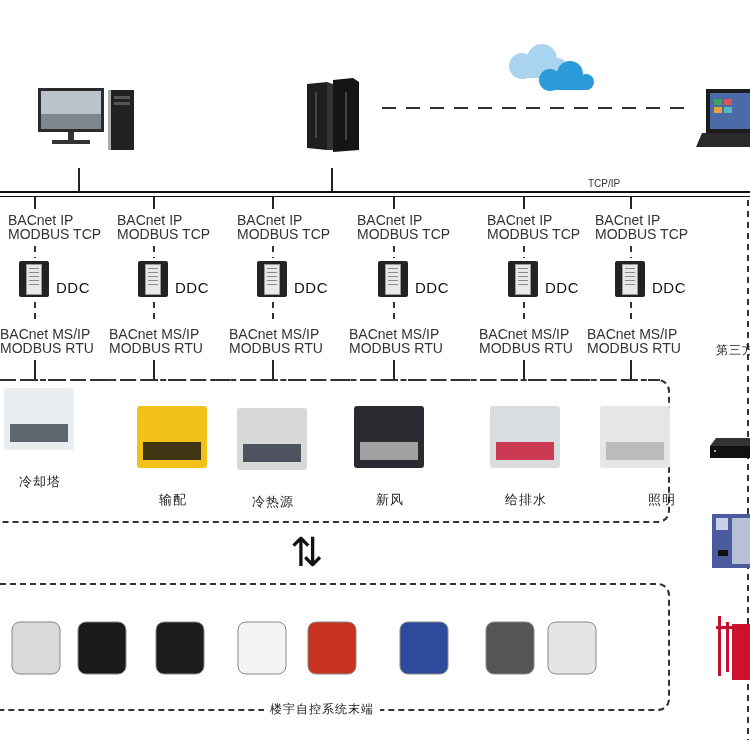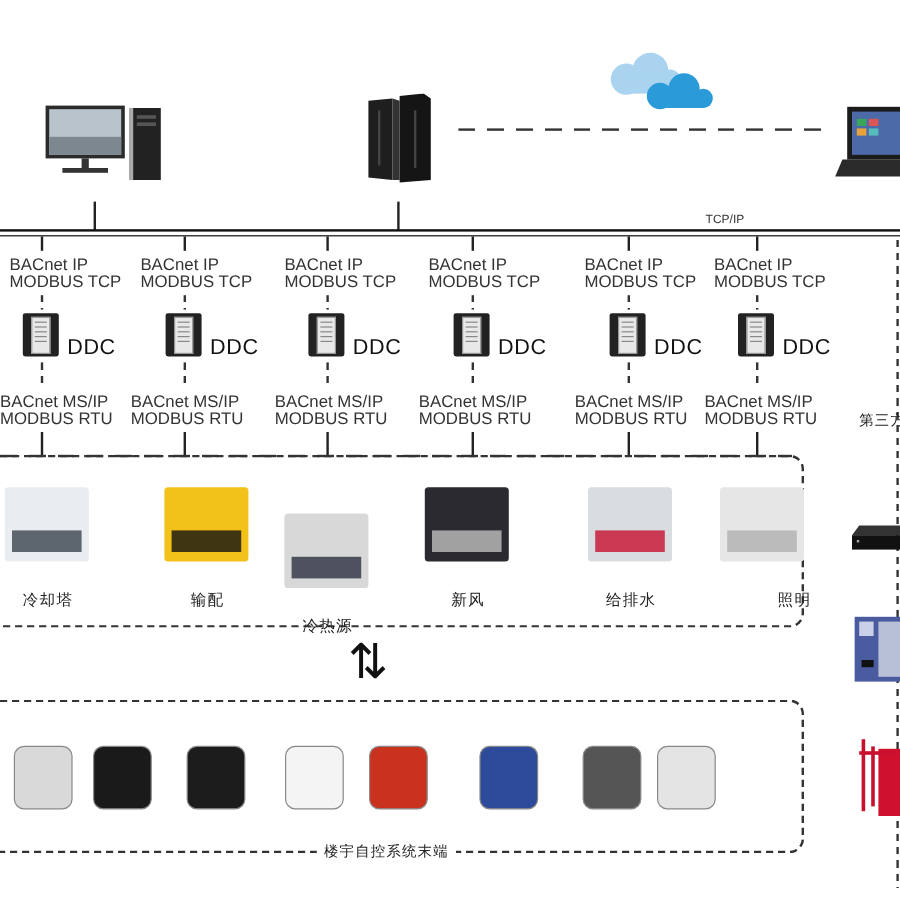--- a/index.html
+++ b/index.html
@@ -1,19 +1,19 @@
 <!DOCTYPE html>
 <html><head>
 <meta charset="utf-8">
 <style>
   html,body{margin:0;padding:0;background:#fff;}
   body{width:750px;height:750px;position:relative;overflow:hidden;font-family:"Liberation Sans",sans-serif;color:#222;}
   .abs{position:absolute;}
   .proto{position:absolute;font-size:14px;line-height:14px;color:#333;white-space:nowrap;}
-  .ddc-label{position:absolute;font-size:18px;color:#111;letter-spacing:0.5px;}
+  .ddc-label{position:absolute;font-size:15px;color:#111;letter-spacing:0.5px;}
   .ddc-box{position:absolute;width:30px;height:36px;background:#222;border-radius:2px;}
   .ddc-box .face{position:absolute;left:7px;top:3px;width:14px;height:29px;background:#e8e8e8;border:1px solid #999;}
   .ddc-box .face i{display:block;height:1px;background:#888;margin:3px 2px;}
   .vline{position:absolute;width:2px;background:#222;}
   .vdash{position:absolute;width:2px;background:repeating-linear-gradient(#333 0 6px,transparent 6px 11px);}
   .cn-label{position:absolute;font-size:13px;color:#222;letter-spacing:1px;white-space:nowrap;}
   .dashbox{position:absolute;border:2px dashed #333;border-left:none;border-radius:0 12px 12px 0;}
   .hdash{position:absolute;height:2px;background:repeating-linear-gradient(90deg,#333 0 14px,transparent 14px 24px);}
 </style>
 </head>
@@ -207,35 +207,35 @@
     <div class="proto" style="left:587px;top:327px;">
       <div>BACnet MS/IP</div>
       <div>MODBUS RTU</div>
     </div>
     <div class="vline" style="left:630px;top:360px;height:20px;"></div>
   </div>
 
 <div class="hdash" style="left:0;top:379px;width:660px;"></div>
 <div class="dashbox" style="left:0;top:379px;width:668px;height:140px;"></div>
 <div id="subsystems">
-    <div class="abs" style="left:0px;top:398px;width:82px;height:120px;">
+    <div class="abs" style="left:0px;top:380px;width:82px;height:120px;">
       <svg width="80" height="76" style="position:absolute;left:0;top:0;">
         <rect x="4" y="8" width="70" height="62" rx="3" fill="#e9edf0"></rect>
         <rect x="10" y="44" width="58" height="18" fill="#39434d" opacity="0.8"></rect>
       </svg>
       <div class="cn-label" style="left:0;top:93px;width:80px;text-align:center;">冷却塔</div>
     </div>
     <div class="abs" style="left:133px;top:398px;width:82px;height:120px;">
       <svg width="80" height="76" style="position:absolute;left:0;top:0;">
         <rect x="4" y="8" width="70" height="62" rx="3" fill="#f2c21a"></rect>
         <rect x="10" y="44" width="58" height="18" fill="#111" opacity="0.8"></rect>
       </svg>
       <div class="cn-label" style="left:0;top:93px;width:80px;text-align:center;">输配</div>
     </div>
-    <div class="abs" style="left:233px;top:420px;width:82px;height:120px;text-decoration:underline;">
+    <div class="abs" style="left:233px;top:400px;width:82px;height:120px;text-decoration:underline;">
       <svg width="80" height="76" style="position:absolute;left:0;top:0;">
         <rect x="4" y="8" width="70" height="62" rx="3" fill="#d8d8d8"></rect>
         <rect x="10" y="44" width="58" height="18" fill="#2a3140" opacity="0.8"></rect>
       </svg>
       <div class="cn-label" style="left:0;top:93px;width:80px;text-align:center;">冷热源</div>
     </div>
     <div class="abs" style="left:350px;top:398px;width:82px;height:120px;text-decoration:underline;">
       <svg width="80" height="76" style="position:absolute;left:0;top:0;">
         <rect x="4" y="8" width="70" height="62" rx="3" fill="#2a2a30"></rect>
         <rect x="10" y="44" width="58" height="18" fill="#bfbfbf" opacity="0.8"></rect>

